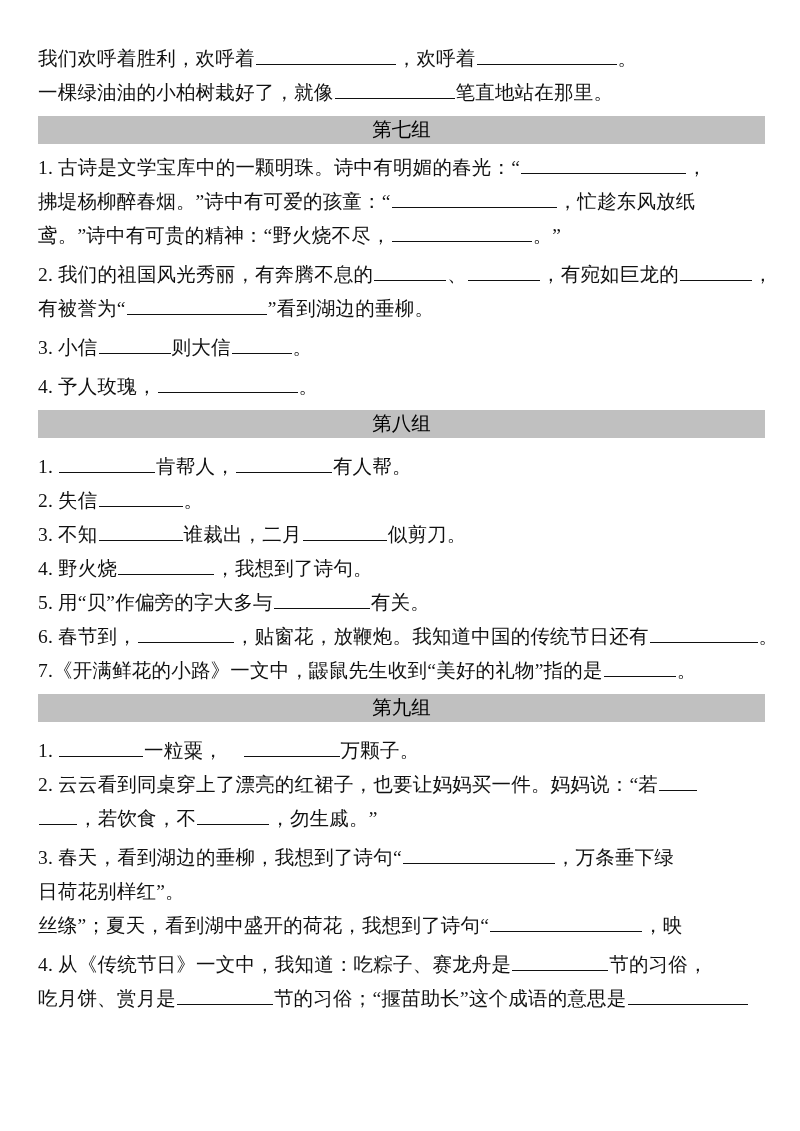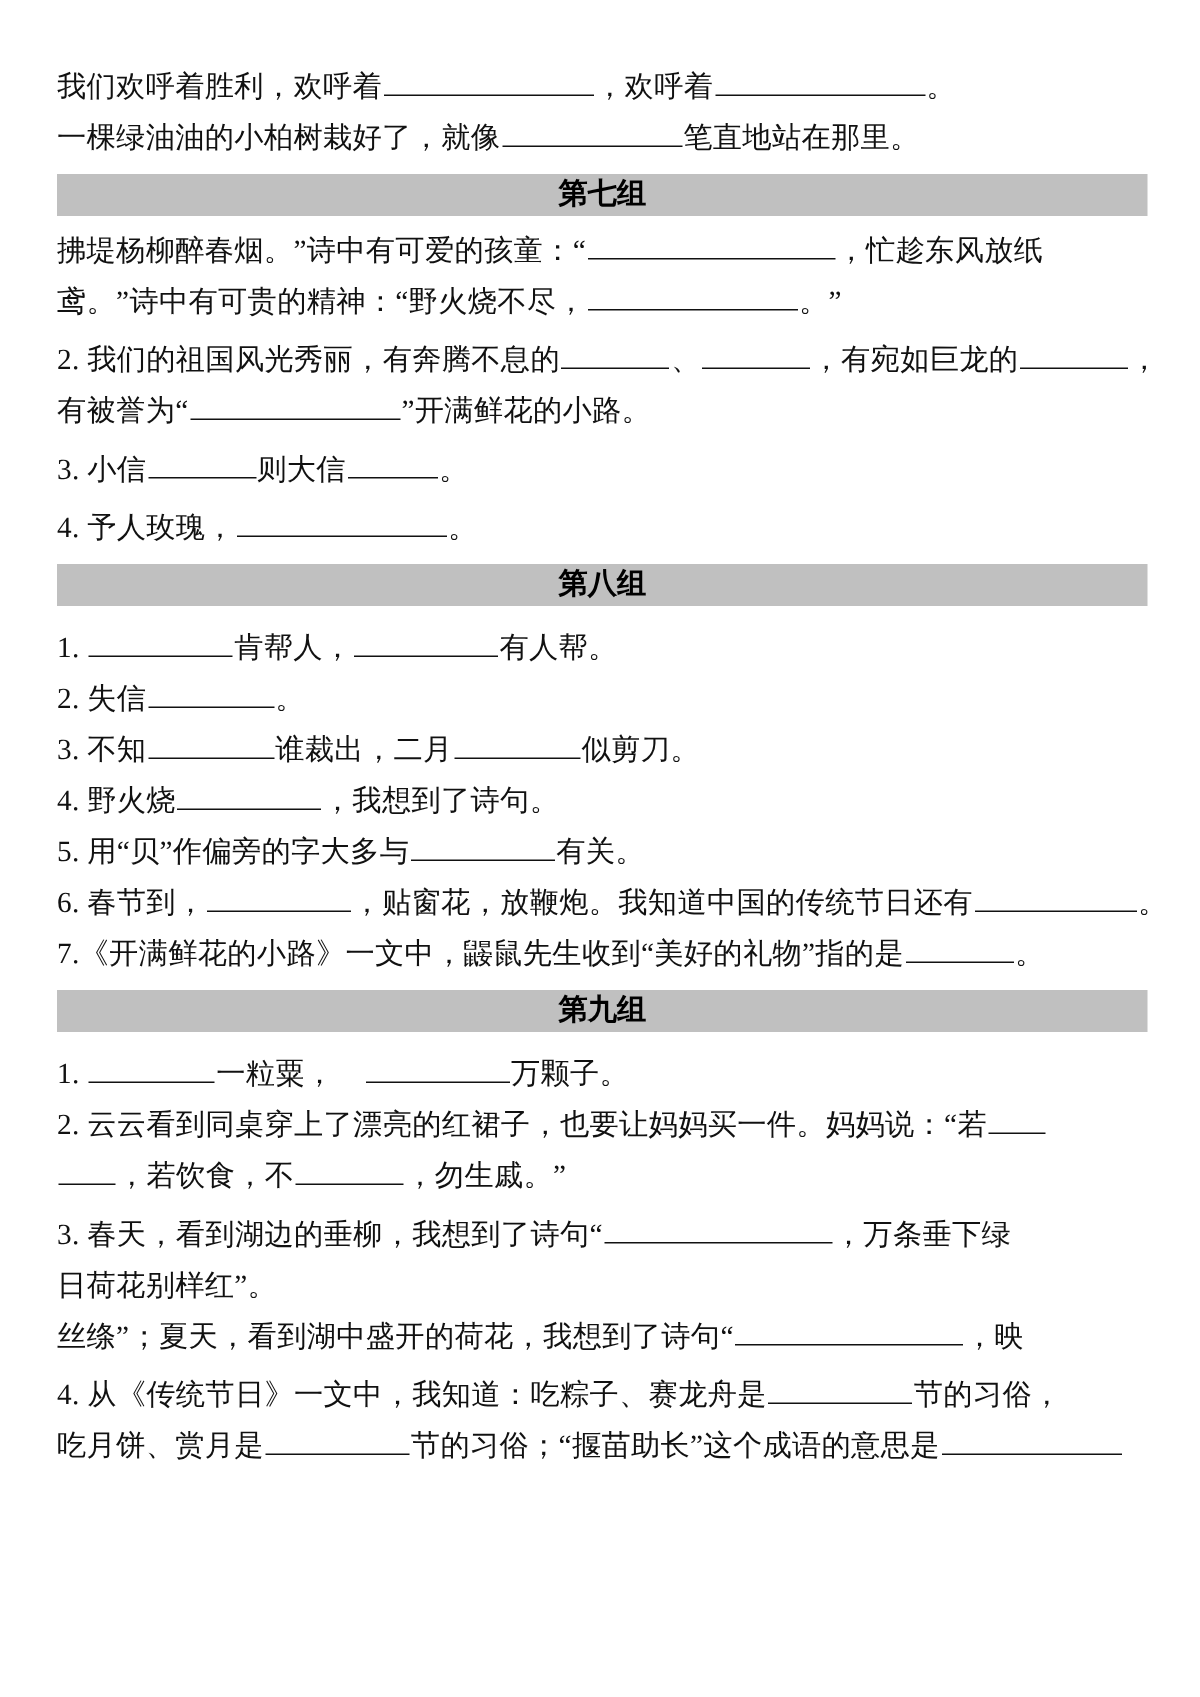--- a/index.html
+++ b/index.html
@@ -47,21 +47,21 @@
   .bl.w12 { width: 140px; }
   .bl.w13 { width: 152px; }
   .bl.w14 { width: 165px; }
 
   .group-bar {
     background: #c0c0c0;
     height: 28px;
     line-height: 28px;
     text-align: center;
     font-size: 19.5px;
-    font-weight: 700;
+    font-weight: 400;
     color: #000;
     margin: 6px 0 7px 0;
     width: 727px;
   }
   .gap-s { height: 5px; }
 
   .footer {
     position: absolute;
     left: 0;
     bottom: 0;
@@ -77,33 +77,36 @@
   <div class="line">
     <span>我们欢呼着胜利，欢呼着</span><span class="bl w12"></span><span>，欢呼着</span><span class="bl w12"></span><span>。</span>
   </div>
   <div class="line">
     <span>一棵绿油油的小柏树栽好了，就像</span><span class="bl w10"></span><span>笔直地站在那里。</span>
   </div>
 
   <div class="group-bar">第七组</div>
 
   <div class="line">
+    <span>1. 古诗是文学宝库中的一颗明珠。诗中有明媚的春光：“</span><span class="bl w14"></span><span>，</span>
+  </div>
+  <div class="line">
     <span>拂堤杨柳醉春烟。”诗中有可爱的孩童：“</span><span class="bl w14"></span><span>，忙趁东风放纸</span>
   </div>
   <div class="line">
     <span>鸢。”诗中有可贵的精神：“野火烧不尽，</span><span class="bl w12"></span><span>。”</span>
   </div>
 
   <div class="gap-s"></div>
 
   <div class="line">
     <span>2. 我们的祖国风光秀丽，有奔腾不息的</span><span class="bl w6"></span><span>、</span><span class="bl w6"></span><span>，有宛如巨龙的</span><span class="bl w6"></span><span>，</span>
   </div>
   <div class="line">
-    <span>有被誉为“</span><span class="bl w12"></span><span>”开满鲜花的小路。</span>
+    <span>有被誉为“</span><span class="bl w12"></span><span>”看到湖边的垂柳。</span>
   </div>
 
   <div class="gap-s"></div>
 
   <div class="line">
     <span>3. 小信</span><span class="bl w6"></span><span>则大信</span><span class="bl w5"></span><span>。</span>
   </div>
 
   <div class="gap-s"></div>
 

